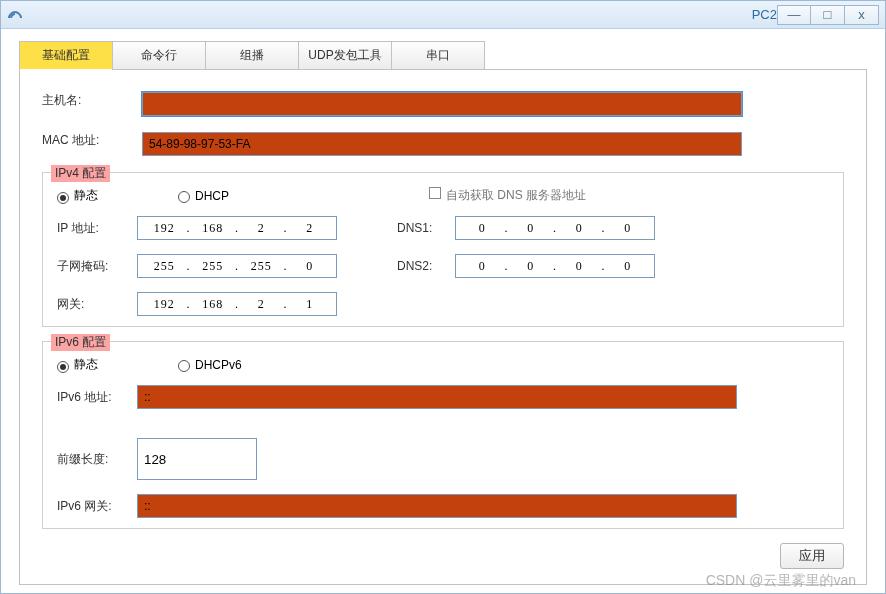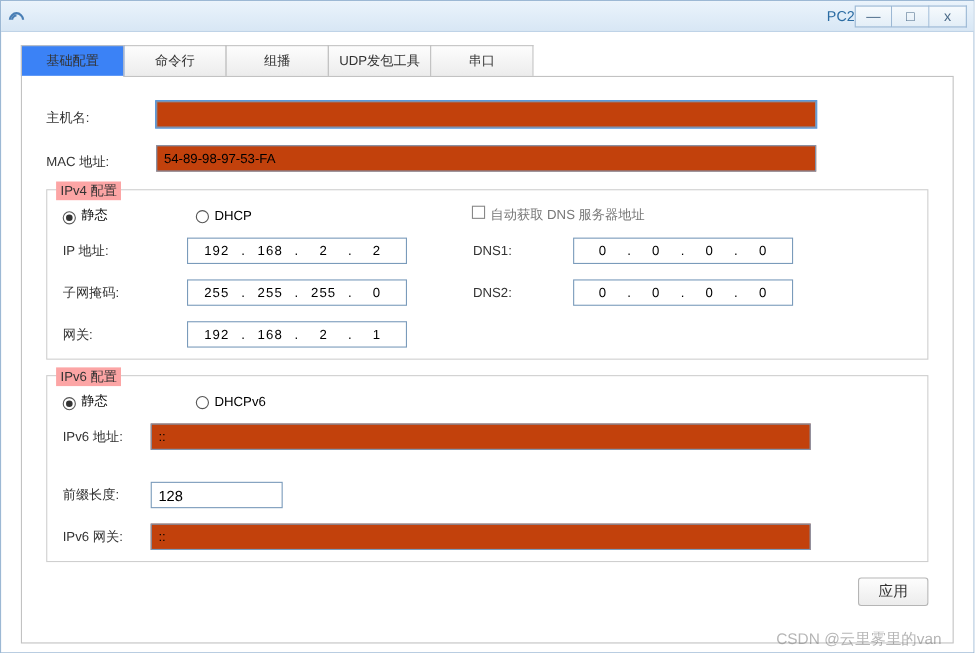--- a/index.html
+++ b/index.html
@@ -7,45 +7,45 @@
 .window { width: 886px; height: 594px; border: 1px solid #9cb8d4; background: #fff; display: flex; flex-direction: column; }
 .titlebar { height: 28px; background: linear-gradient(#eaf3fb, #d8e7f5); display: flex; align-items: center; padding: 0 6px; border-bottom: 1px solid #b8cfe5; text-align: right; }
 .titlebar .icon { width: 16px; height: 16px; margin-right: 6px; }
 .titlebar .title { color: #2b6ca3; font-size: 13px; flex: 1; }
 .winbtns { display: flex; gap: 0; }
 .winbtn { width: 34px; height: 20px; border: 1px solid #9cb8d4; background: linear-gradient(#f6fafd,#e3eef7); display: flex; align-items: center; justify-content: center; font-family: Arial; font-size: 13px; color: #4a6a88; cursor: pointer; }
 .winbtn + .winbtn { border-left: none; }
 .content { flex: 1; padding: 12px 18px 8px 18px; display: flex; flex-direction: column; }
 .tabs { display: flex; }
 .tab { width: 94px; height: 28px; border: 1px solid #c2c2c2; border-bottom: none; background: linear-gradient(#fdfdfd,#ececec); display: flex; align-items: center; justify-content: center; color: #333; cursor: pointer; margin-right: -1px; }
-.tab.active { background: #3b82f6; position: relative; z-index: 2; }
+.tab.active { background: #fde047; position: relative; z-index: 2; }
 .panel { border: 1px solid #c2c2c2; flex: 1; padding: 22px 22px 10px 22px; position: relative; }
 .tab.active::after { content:""; position:absolute; left:0; right:0; bottom:-1px; height:1px; background:#fff; }
-.row { display: flex; align-items: flex-end; margin-bottom: 16px; }
+.row { display: flex; align-items: flex-start; margin-bottom: 16px; }
 .label { width: 100px; color: #333; }
 .textinput { height: 24px; border: 1px solid #7a9bbb; padding: 0 6px; font-size: 12px; background:#c2410c; }
 .textinput.wide { width: 600px; }
 .textinput.focus { outline: 1px solid #4a90d9; }
 .fieldset { border: 1px solid #cfcfcf; padding: 10px 14px 10px 14px; margin-bottom: 14px; position: relative; }
 .legend { position: absolute; top: -8px; left: 8px; background: #fca5a5; padding: 0 4px; color: #333; }
 .radio-row { display: flex; align-items: center; gap: 80px; margin-bottom: 12px; margin-top:4px; }
 .radio { display: flex; align-items: flex-end; gap: 5px; cursor: pointer; }
 .radio-dot { width: 12px; height: 12px; border: 1px solid #555; border-radius: 50%; display: flex; align-items: center; justify-content: center; }
 .radio-dot.checked::after { content:""; width:6px; height:6px; background:#333; border-radius:50%; }
 .checkbox { display: flex; align-items: flex-start; gap: 5px; color:#777; cursor:pointer; }
 .checkbox-box { width:12px; height:12px; border:1px solid #888; }
 .cols { display: flex; gap: 60px; }
 .col { display: flex; flex-direction: column; gap: 14px; }
 .subrow { display: flex; align-items: center; }
 .sublabel { width: 80px; color:#333; }
-.ipbox { width: 200px; height: 24px; border: 1px solid #7a9bbb; display: flex; align-items: center; justify-content: space-evenly; font-family: Liberation Sans, sans-serif; padding: 0 6px; letter-spacing: 1px; margin-left: 33px; }
+.ipbox { width: 200px; height: 24px; border: 1px solid #7a9bbb; display: flex; align-items: center; justify-content: space-evenly; font-family: Liberation Serif, serif; padding: 0 6px; letter-spacing: 1px; }
 .ipbox span.dot { padding: 0 2px; }
 .ipbox span.oct { min-width: 30px; text-align: center; }
 .sublabel2 { width: 58px; color:#333; }
-.small { width: 120px; height:24px; border:1px solid #7a9bbb; padding:0 6px; }
+.small { width: 120px; height:42px; border:1px solid #7a9bbb; padding:0 6px; }
 .btnrow { display:flex; justify-content:flex-end; margin-top:4px; }
 .applybtn { width: 64px; height: 26px; border:1px solid #b5b5b5; background: linear-gradient(#fdfdfd,#ececec); border-radius:3px; cursor:pointer; color:#333; }
 .watermark { position:absolute; right:30px; bottom:4px; color:rgba(120,120,120,0.55); font-size:14px; pointer-events:none; }
 </style>
 </head>
 <body>
 
 <div class="window">
   <div class="titlebar">
     <svg class="icon" viewBox="0 0 16 16">

